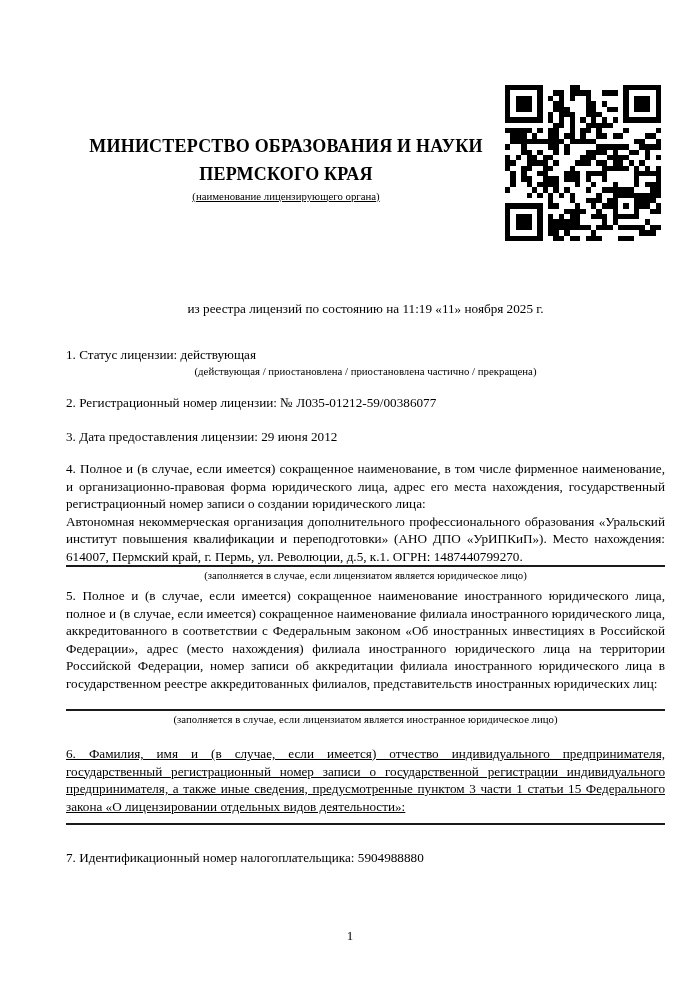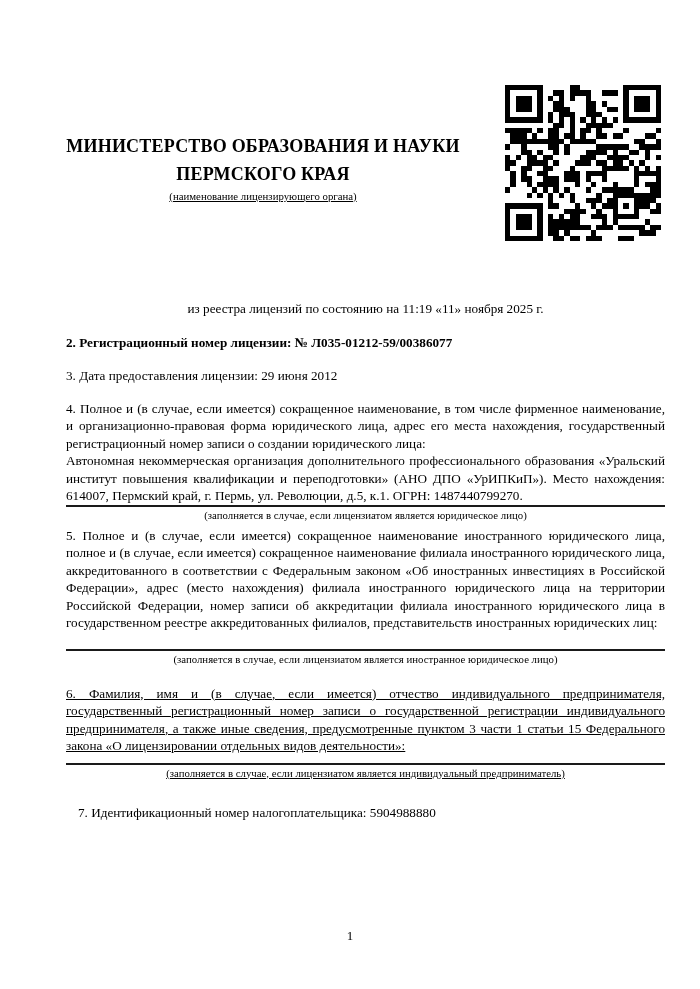--- a/index.html
+++ b/index.html
@@ -19,21 +19,21 @@
     left: 505px;
     top: 85px;
     width: 156px;
     height: 156px;
   }
   .qr svg { width: 100%; height: 100%; display: block; shape-rendering: crispEdges; }
 
   
   .org-header {
     position: absolute;
-    left: 51px;
+    left: 74px;
     top: 132px;
     width: 424px;
     text-align: center;
   }
   .org-name {
     font-weight: bold;
     font-size: 18px;
     line-height: 28px;
     letter-spacing: 0.2px;
   }
@@ -64,26 +64,26 @@
   .rule {
     border: none;
     border-top: 2px solid #1a1a1a;
     margin: 0;
     height: 0;
   }
   .rule.gap-before { margin-top: 17px; }
   .rule.gap-small  { margin-top: 8px; }
 
   .item-status  { margin-top: 28px; }
-  .item-reg     { margin-top: 16px; font-weight: bold; }
+  .item-reg     { margin-top: 16px; }
   .item-date    { margin-top: 16px; }
   .item-entity  { margin-top: 15px; }
   .item-foreign { margin-top: 5px; }
   .item-ip      { margin-top: 19px; text-decoration: underline; }
-  .item-inn     { margin-top: 24px; margin-left: 12px; }
+  .item-inn     { margin-top: 24px; }
 
   .page-number {
     position: absolute;
     left: 0;
     top: 928px;
     width: 700px;
     text-align: center;
     font-size: 13px;
   }
 </style>
@@ -531,20 +531,24 @@
     </div>
     <div class="org-caption">(наименование лицензирующего органа)</div>
   </header>
 
   <main class="content">
 
     <div class="doc-title">
       <div>из реестра лицензий по состоянию на 11:19 «11» ноября 2025 г.</div>
     </div>
 
+    <section class="item-status">
+      <div>1. Статус лицензии: действующая</div>
+      <div class="note">(действующая / приостановлена / приостановлена частично / прекращена)</div>
+    </section>
 
     <section class="item-reg">
       <div>2. Регистрационный номер лицензии: № Л035-01212-59/00386077</div>
     </section>
 
     <section class="item-date">
       <div>3. Дата предоставления лицензии: 29 июня 2012</div>
     </section>
 
     <section class="item-entity">
@@ -556,21 +560,20 @@
 
     <section class="item-foreign">
       <div class="just">5. Полное и (в случае, если имеется) сокращенное наименование иностранного юридического лица, полное и (в случае, если имеется) сокращенное наименование филиала иностранного юридического лица, аккредитованного в соответствии с Федеральным законом «Об иностранных инвестициях в Российской Федерации», адрес (место нахождения) филиала иностранного юридического лица на территории Российской Федерации, номер записи об аккредитации филиала иностранного юридического лица в государственном реестре аккредитованных филиалов, представительств иностранных юридических лиц:</div>
       <hr class="rule gap-before">
       <div class="note">(заполняется в случае, если лицензиатом является иностранное юридическое лицо)</div>
     </section>
 
     <section class="item-ip">
       <div class="just">6. Фамилия, имя и (в случае, если имеется) отчество индивидуального предпринимателя, государственный регистрационный номер записи о государственной регистрации индивидуального предпринимателя, а также иные сведения, предусмотренные пунктом 3 части 1 статьи 15 Федерального закона «О лицензировании отдельных видов деятельности»:</div>
       <hr class="rule gap-small">
-      <div class="note">(заполняется в случае, если лицензиатом является индивидуальный предприниматель)</div>
     </section>
 
     <section class="item-inn">
       <div>7. Идентификационный номер налогоплательщика: 5904988880</div>
     </section>
 
   </main>
 
   <div class="page-number">1</div>
 

